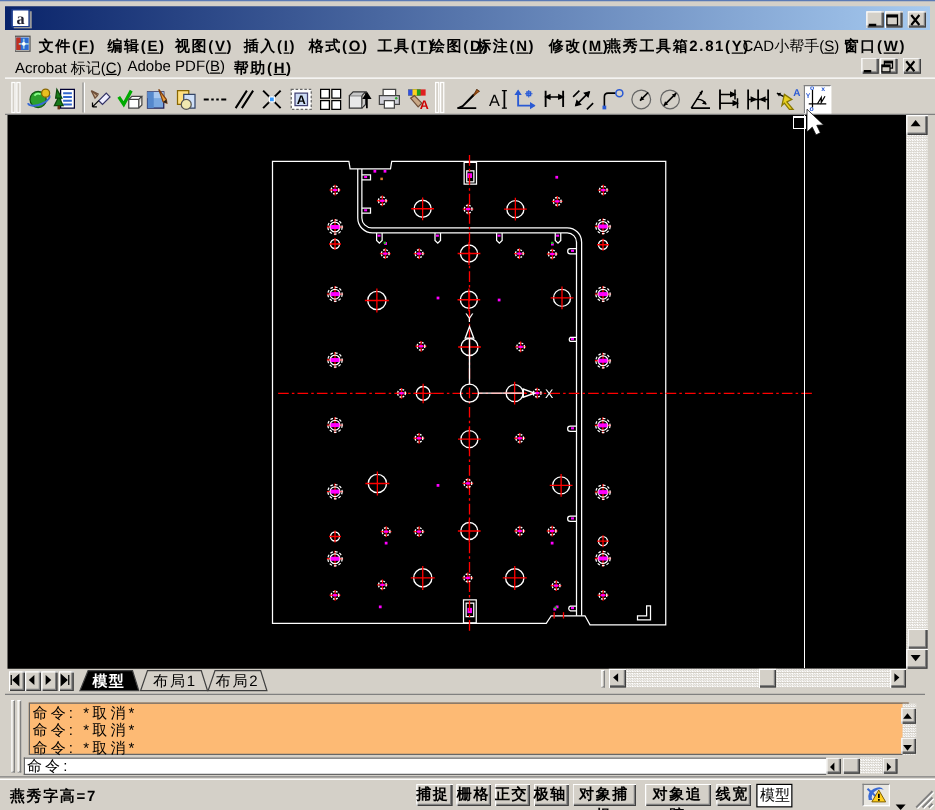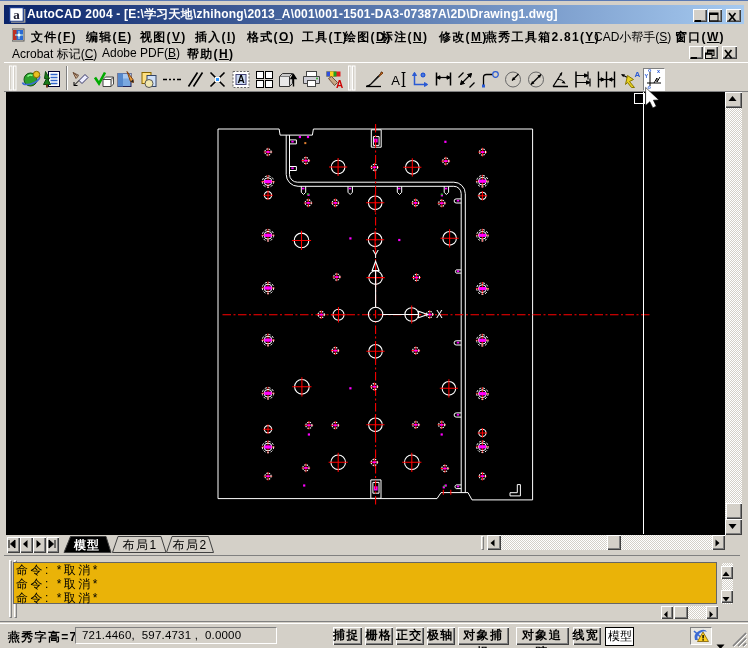--- a/index.html
+++ b/index.html
@@ -16,21 +16,20 @@
 <body>
 <div id="win">
 
 <div class="abs" id="titlebar" style="left:4px;top:4px;width:740px;height:19px;background:linear-gradient(to right,#0a246a,#a6caf0)">
 <svg class="abs" style="left:5px;top:1.5px" width="17" height="16" viewBox="0 0 17 16">
 <rect x="0.5" y="0.5" width="14" height="14" fill="#fff" stroke="#1a3a8c" stroke-width="1.6" rx="1"></rect>
 <rect x="14.8" y="2" width="1.6" height="13" fill="#9a9a9a"></rect>
         <rect x="2" y="14.6" width="14.4" height="1.2" fill="#9a9a9a"></rect>
 <text x="7.5" y="12" font-size="13" font-weight="bold" fill="#223" text-anchor="middle" font-family="Liberation Serif,serif">a</text>
       </svg>
-<div class="abs" style="left:23px;top:1px;width:660px;height:15px;color:#fff;font-weight:bold;font-size:12px;letter-spacing:0.2px;white-space:nowrap">AutoCAD 2004 - [E:\学习天地\zhihong\2013_A\001\001-1501-DA3-07387A\2D\Drawing1.dwg]</div>
 <div class="abs btn" style="left:688.5px;top:3.5px;width:14px;height:13px"><svg width="12" height="11">
           <rect x="2" y="8" width="6" height="2" fill="#000"></rect>
         </svg></div>
 <div class="abs btn" style="left:703.5px;top:3.5px;width:14px;height:13px"><svg width="12" height="11">
           <rect x="1.5" y="1" width="8.5" height="8" fill="none" stroke="#000" stroke-width="1"></rect>
           <rect x="1.5" y="1" width="8.5" height="2" fill="#000"></rect>
         </svg></div>
 <div class="abs btn" style="left:721.5px;top:3.5px;width:15px;height:13px"><svg width="13" height="11">
           <path d="M3 1 L9.5 9 M9.5 1 L3 9" stroke="#000" stroke-width="1.7"></path>
         </svg></div>
@@ -478,42 +477,42 @@
 <div class="abs check" style="left:500.5px;top:0px;width:211.5px;height:14.5px"></div>
 <div class="abs btn" style="left:607.3px;top:0px;width:14px;height:14.5px"></div>
 <div class="abs btn" style="left:712px;top:0px;width:13.3px;height:14.5px"><svg width="11" height="12">
           <path d="M3.5 2.5 L7.5 6 L3.5 9.5 Z" fill="#000"></path>
         </svg></div>
 </div>
 
 <div class="abs" id="cmd" style="left:4px;top:554px;width:736px;height:66px;border-top:1.5px solid #808080;background:#d4d0c8">
 <div class="abs grip" style="left:5px;top:4px;height:58px"></div>
 <div class="abs grip" style="left:9.5px;top:4px;height:58px"></div>
-<div class="abs" style="left:9px;top:5.5px;width:704px;height:42.5px;background:#eab308;border:1px solid #666;font-size:12px;color:#000;line-height:14.2px;padding-left:2px;letter-spacing:2.5px">命令:  *取消*<br>命令:  *取消*<br>命令:  *取消*</div>
+<div class="abs" style="left:19px;top:5.5px;width:704px;height:42.5px;background:#fdba74;border:1px solid #666;font-size:12px;color:#000;line-height:14.2px;padding-left:2px;letter-spacing:2.5px">命令:  *取消*<br>命令:  *取消*<br>命令:  *取消*</div>
 <div class="abs check" style="left:717.5px;top:6.5px;width:11.5px;height:41px"></div>
 <div class="abs btn" style="left:716.5px;top:9.5px;width:12.5px;height:13px"><svg width="10" height="11">
           <path d="M5 2.5 L8.5 7 H1.5 Z" fill="#000"></path>
         </svg></div>
 <div class="abs btn" style="left:716.5px;top:34px;width:12.5px;height:13px"><svg width="10" height="11">
           <path d="M5 8.5 L8.5 4 H1.5 Z" fill="#000"></path>
         </svg></div>
+<div class="abs" style="left:14.5px;top:49.5px;width:642px;height:14px;background:#fff;border:1px solid #666;border-right:none;font-size:12px;color:#000;line-height:13px;padding-left:2px;letter-spacing:2.5px">命令:</div>
 <div class="abs btn" style="left:656.5px;top:50px;width:12.5px;height:13px"><svg width="10" height="11">
           <path d="M6.5 2 L3 5.5 L6.5 9 Z" fill="#000"></path>
         </svg></div>
 <div class="abs btn" style="left:670px;top:50px;width:13.5px;height:13px"></div>
 <div class="abs check" style="left:683.5px;top:50px;width:18px;height:13px"></div>
 <div class="abs btn" style="left:701.5px;top:50px;width:12.5px;height:13px"><svg width="10" height="11">
           <path d="M3.5 2 L7 5.5 L3.5 9 Z" fill="#000"></path>
         </svg></div>
 </div>
 
 <div class="abs" id="status" style="left:0px;top:620px;width:748px;height:28px;border-top:1px solid #808080;background:#d4d0c8">
 <div class="abs" style="left:0;top:0.5px;width:748px;height:1px;background:#fff"></div>
 <div class="f11 abs ls" style="left:8px;top:7px">燕秀字高=7</div>
-<div class="abs sunken" style="left:75px;top:5px;width:202px;height:17px;font-size:11.5px;color:#000;line-height:15px;padding-left:6px;letter-spacing:0.2px">721.4460,&nbsp; 597.4731 ,&nbsp; 0.0000</div>
 <div class="abs btn f11 ls" style="left:333px;top:5px;width:28.5px;height:18px;line-height:17px">捕捉</div>
 <div class="abs btn f11 ls" style="left:365px;top:5px;width:27.5px;height:18px;text-align:center;line-height:17px">栅格</div>
 <div class="abs btn f11 ls" style="left:396px;top:5px;width:27.5px;height:18px;text-align:left;line-height:17px">正交</div>
 <div class="abs btn f11 ls" style="left:427px;top:5px;width:27.5px;height:18px;line-height:17px">极轴</div>
 <div class="abs btn f11 ls" style="left:458px;top:5px;width:50.5px;height:18px;text-align:center;line-height:17px">对象捕捉</div>
 <div class="abs btn f11 ls" style="left:515.5px;top:5px;width:53px;height:18px;text-align:center;line-height:17px">对象追踪</div>
 <div class="abs btn f11 ls" style="left:572.5px;top:5px;width:28px;height:18px;line-height:17px">线宽</div>
 <div class="abs f11" style="left:605px;top:4.5px;width:28.5px;height:19px;text-align:left;padding-left:2px;line-height:17px;background:#fff;border:1.4px solid #000">模型</div>
 <div class="abs sunken" style="left:690px;top:5px;width:22px;height:18px;background:#e8e6e0">
 <svg width="20" height="16" viewBox="0 0 20 16">

